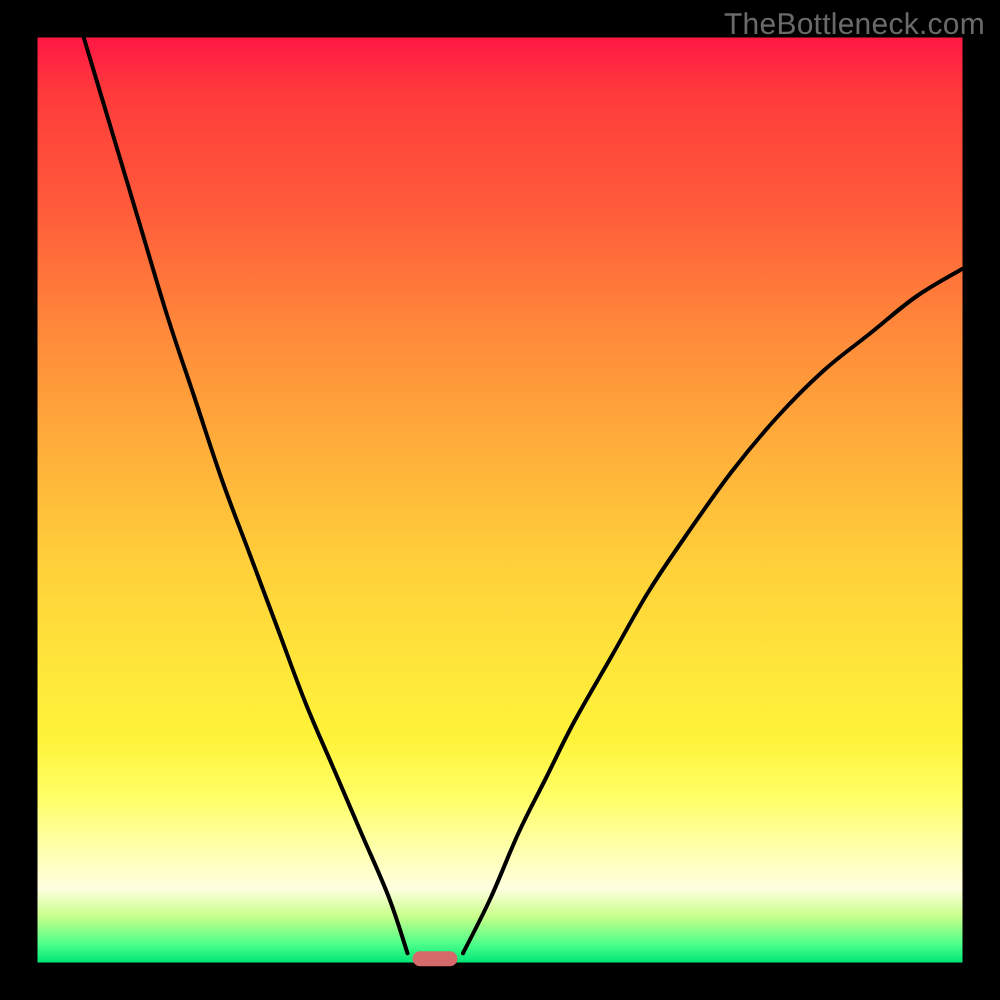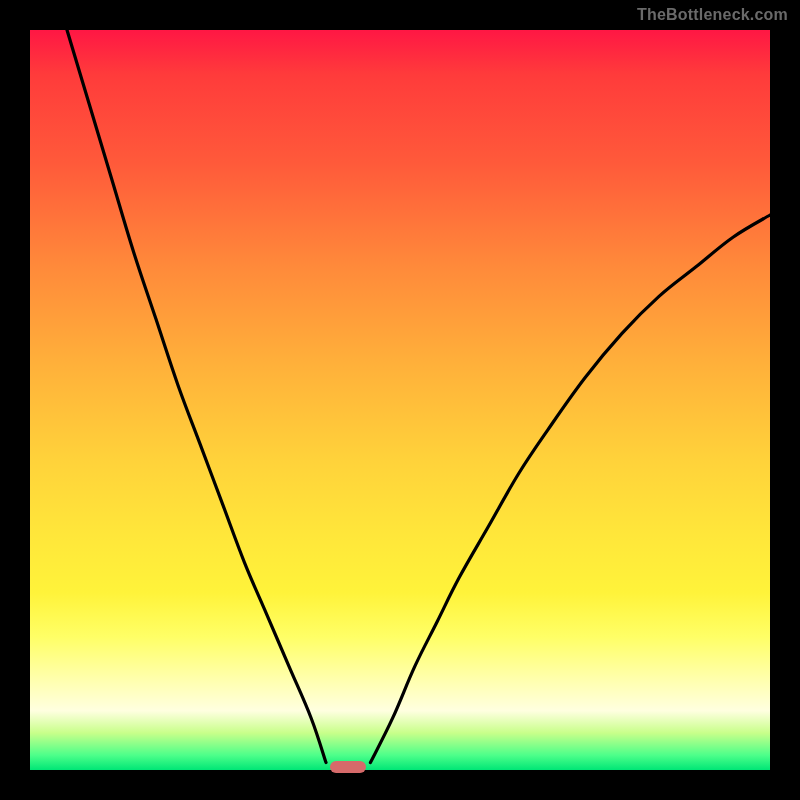--- a/index.html
+++ b/index.html
@@ -41,22 +41,22 @@
       #c8ff8a 95%,
       #4dff8a 98%,
       #00e676 100%
     );
   }
   .watermark {
     position: absolute;
     top: 6px;
     right: 12px;
     color: #6a6a6a;
-    font-size: 16px;
-    font-weight: 700;
+    font-size: 24px;
+    font-weight: 400;
     letter-spacing: 0.2px;
     user-select: none;
     z-index: 5;
     text-align: right;
   }
   svg.curve {
     position: absolute;
     top: 0;
     left: 0;
     width: 740px;

